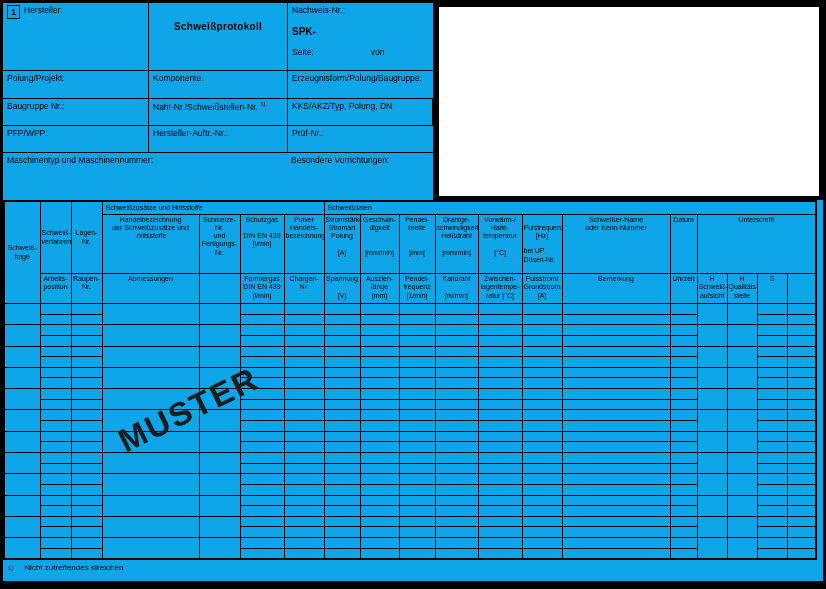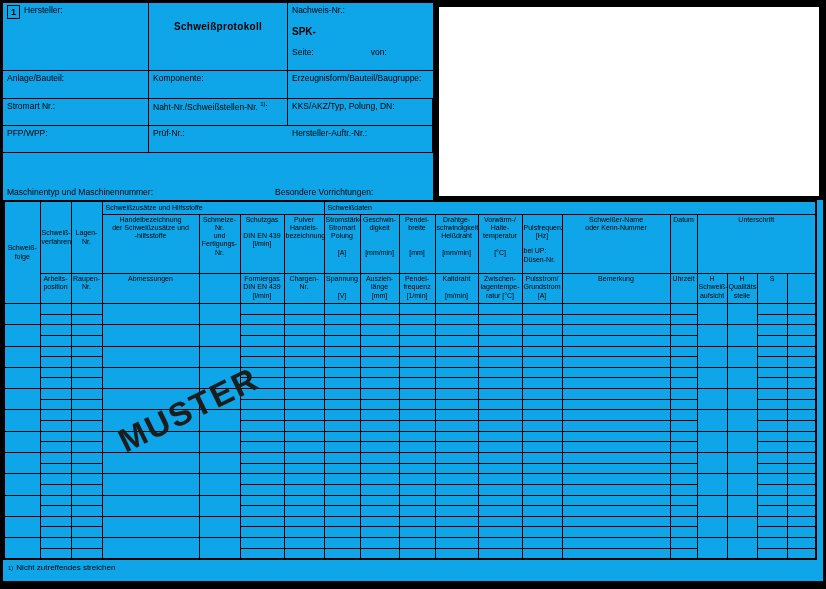--- a/index.html
+++ b/index.html
@@ -15,34 +15,34 @@
     width:432px; display:grid;
     grid-template-columns:146px 139px 1fr;
     grid-template-rows:68px 28px 27px 27px 26px 1fr;
     border-right:2px solid #000;
   }
   .fcell {
     border-right:1px solid #000; border-bottom:1px solid #000;
     font-size:8.5px; line-height:1.25; padding:2px 4px;
   }
   .fcell.no-r { border-right:none; }
-  .fcell.r6 { grid-column:1 / -1; border-right:none; border-bottom:none; position:relative;margin-top:32px; }
+  .fcell.r6 { grid-column:1 / -1; border-right:none; border-bottom:none; position:relative; }
   .numbox {
     display:inline-block; width:13px; height:14px; border:1px solid #000;
     text-align:center; font-size:9px; line-height:13px; font-weight:bold;
     margin-right:4px; vertical-align:top;
   }
   .title-cell { text-align:center; padding-top:18px; }
   .form-title { font-weight:bold; font-size:10px; letter-spacing:0.3px; }
   .nachweis-cell { display:flex; flex-direction:column; }
   .spk { font-weight:bold; font-size:10px; margin-top:10px; }
   .seite-row { margin-top:9px; display:flex; }
   .von-lbl { margin-left:57px; }
   .rev-lbl { margin-left:45px; }
-  .besondere-lbl { position:absolute; left:260px; top:2px;padding-left:12px; }
+  .besondere-lbl { position:absolute; left:276px; top:2px;padding-left:12px; }
   .right-box { flex:1; border:4px solid #000; background:#fff; }
   
   .main-table {
     width:814px; height:360px; border:2px solid #000;
     border-collapse:collapse; table-layout:fixed;
   }
   .main-table th, .main-table td { border:1px solid #000; }
   .main-table th {
     font-size:7px; font-weight:normal; line-height:1.18; text-align:center;
     vertical-align:top; white-space:pre-line; padding:1px 1px; overflow:hidden;
@@ -52,21 +52,21 @@
   tr.h3 { height:30px; }
   th.band { text-align:left; vertical-align:middle; padding-left:3px; white-space:nowrap; }
   th.vmid { vertical-align:middle; }
   th.puls-cell { vertical-align:top; }
   .puls-inner { display:flex; flex-direction:column; height:40px; }
   .puls-top { white-space:pre-line; }
   .puls-bottom { white-space:pre-line; text-align:left; margin-top:auto; }
   tbody td { height:10px; }
   
   .footnote {
-    height:15px; display:flex; align-items:center; gap:3px;
+    height:15px; display:flex; align-items:center; gap:11px;
     font-size:8px; padding-left:5px;
   }
   .footnote sup { font-size:6px; vertical-align:super; }
   .lbl sup { font-size:6px; }
   .watermark {
     position:absolute; left:110px; top:388px;
     font-size:33px; font-weight:bold; letter-spacing:2px; color:#1c1c1c;
     transform:rotate(-26deg); transform-origin:center;
     pointer-events:none;
   }
@@ -87,34 +87,34 @@
       </div>
       <div class="fcell no-r nachweis-cell">
         <span class="lbl">Nachweis-Nr.:</span>
         <span class="spk">SPK-</span>
         <span class="seite-row">
           <span class="lbl">Seite:</span>
           <span class="lbl von-lbl">von:</span>
         </span>
       </div>
 
-      <div class="fcell"><span class="lbl">Anlage/Bauteil:</span></div>
+      <div class="fcell"><span class="lbl">Polung/Projekt:</span></div>
       <div class="fcell"><span class="lbl">Komponente:</span></div>
-      <div class="fcell no-r"><span class="lbl">Erzeugnisform/Bauteil/Baugruppe:</span></div>
-
-      <div class="fcell"><span class="lbl">Stromart Nr.:</span></div>
+      <div class="fcell no-r"><span class="lbl">Erzeugnisform/Polung/Baugruppe:</span></div>
+
+      <div class="fcell"><span class="lbl">Baugruppe Nr.:</span></div>
       <div class="fcell">
         <span class="lbl"><span>Naht-Nr./Schweißstellen-Nr. </span><sup>1)</sup><span>:</span></span>
       </div>
 
       <div class="fcell"><span class="lbl">KKS/AKZ/Typ, Polung, DN:</span></div>
       <div class="fcell"><span class="lbl">PFP/WPP:</span></div>
+      <div class="fcell"><span class="lbl">Hersteller-Auftr.-Nr.:</span></div>
+
       <div class="fcell no-r"><span class="lbl">Prüf-Nr.:</span></div>
-
-      <div class="fcell"><span class="lbl">Hersteller-Auftr.-Nr.:</span></div>
 
       <div class="fcell r6">
         <span class="lbl">Maschinentyp und Maschinennummer:</span>
         <span class="lbl besondere-lbl">Besondere Vorrichtungen:</span>
       </div>
     </div>
     <div class="right-box"></div>
   </div>
 
   <table class="main-table">

